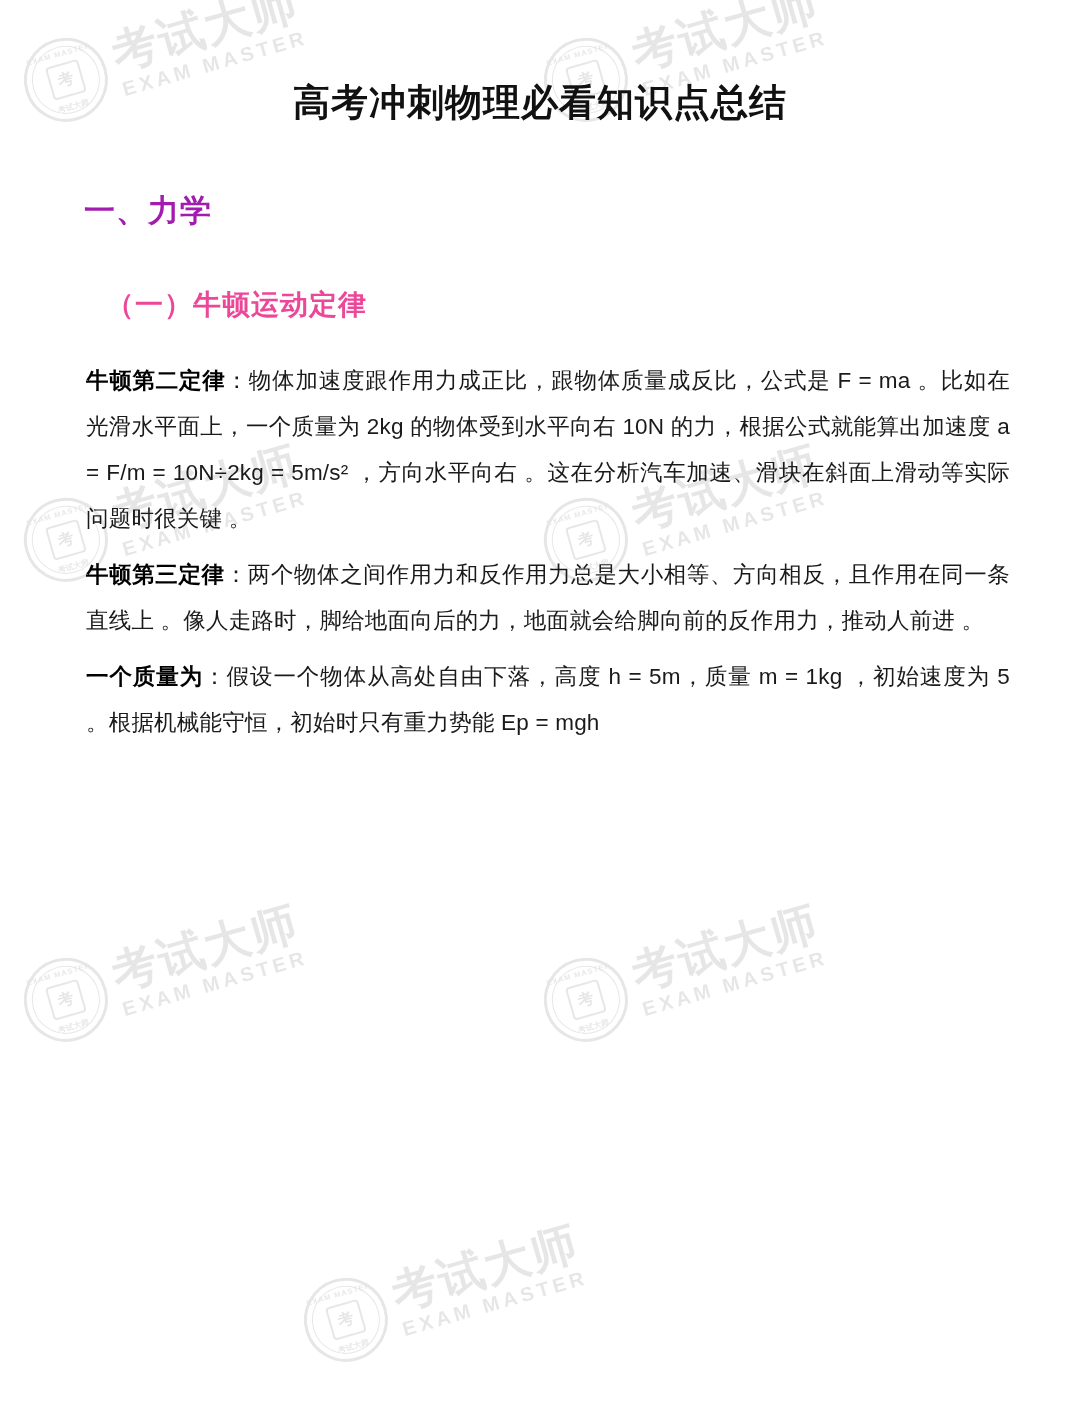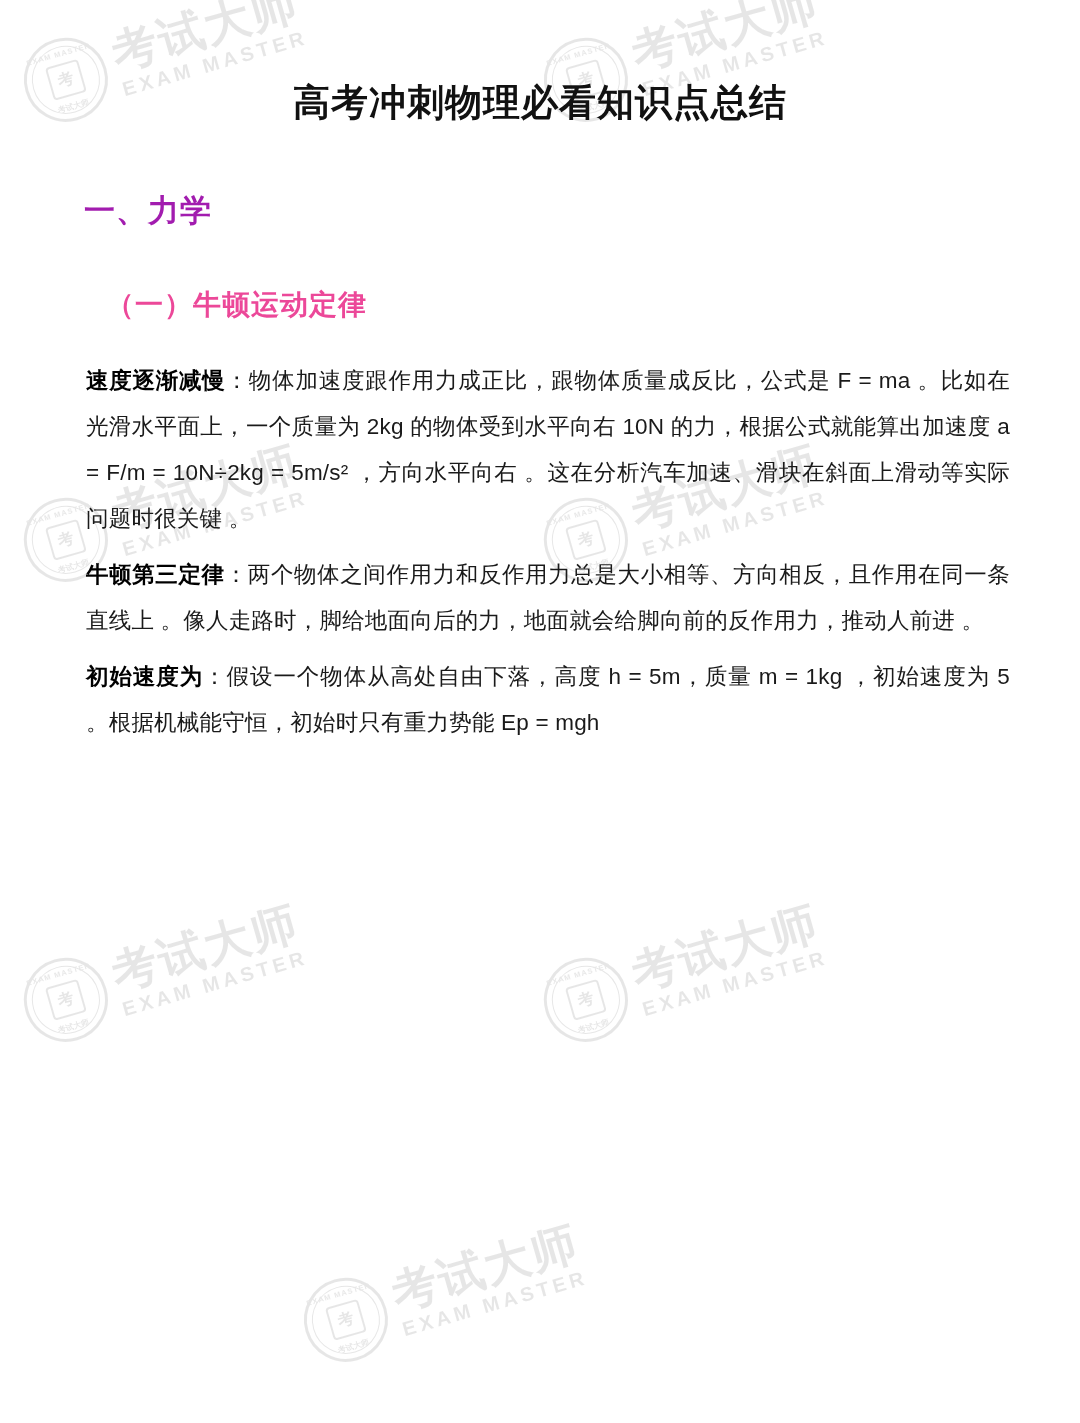--- a/index.html
+++ b/index.html
@@ -246,21 +246,21 @@
 </div>
 
 <div class="doc">
 
   <h1 class="doc-title">高考冲刺物理必看知识点总结</h1>
 
   <h2 class="h1">一、力学</h2>
 
   <h3 class="h2">（一）牛顿运动定律</h3>
 
-  <p class="para"><b>速度逐渐减慢</b><span>：物体加速度跟作用力成正比，跟物体质量成反比，公式是 F = ma 。比如在光滑水平面上，一个质量为 2kg 的物体受到水平向右 10N 的力，根据公式就能算出加速度 a = F/m = 10N÷2kg = 5m/s² ，方向水平向右 。这在分析汽车加速、滑块在斜面上滑动等实际问题时很关键 。</span></p>
+  <p class="para"><b>牛顿第二定律</b><span>：物体加速度跟作用力成正比，跟物体质量成反比，公式是 F = ma 。比如在光滑水平面上，一个质量为 2kg 的物体受到水平向右 10N 的力，根据公式就能算出加速度 a = F/m = 10N÷2kg = 5m/s² ，方向水平向右 。这在分析汽车加速、滑块在斜面上滑动等实际问题时很关键 。</span></p>
 
   <p class="para"><b>牛顿第三定律</b><span>：两个物体之间作用力和反作用力总是大小相等、方向相反，且作用在同一条直线上 。像人走路时，脚给地面向后的力，地面就会给脚向前的反作用力，推动人前进 。</span></p>
 
 
 
-  <p class="para"><b>初始速度为</b><span>：假设一个物体从高处自由下落，高度 h = 5m，质量 m = 1kg ，初始速度为 5 。根据机械能守恒，初始时只有重力势能 Ep = mgh</span></p>
+  <p class="para"><b>一个质量为</b><span>：假设一个物体从高处自由下落，高度 h = 5m，质量 m = 1kg ，初始速度为 5 。根据机械能守恒，初始时只有重力势能 Ep = mgh</span></p>
 
 </div>
 
 </body></html>

